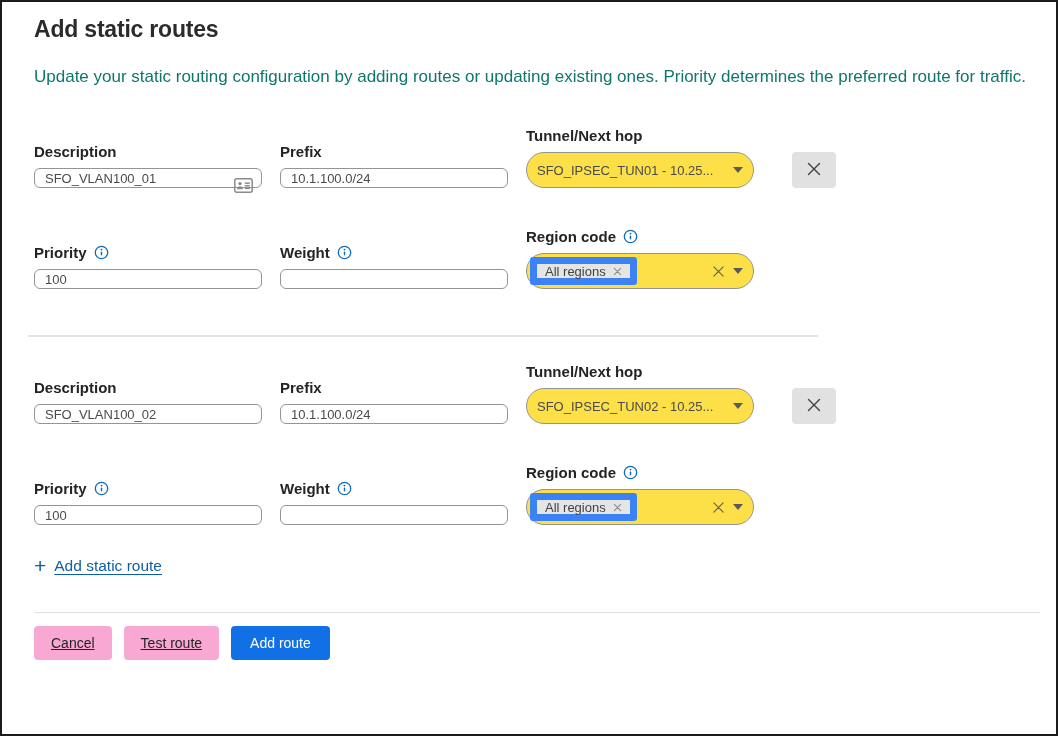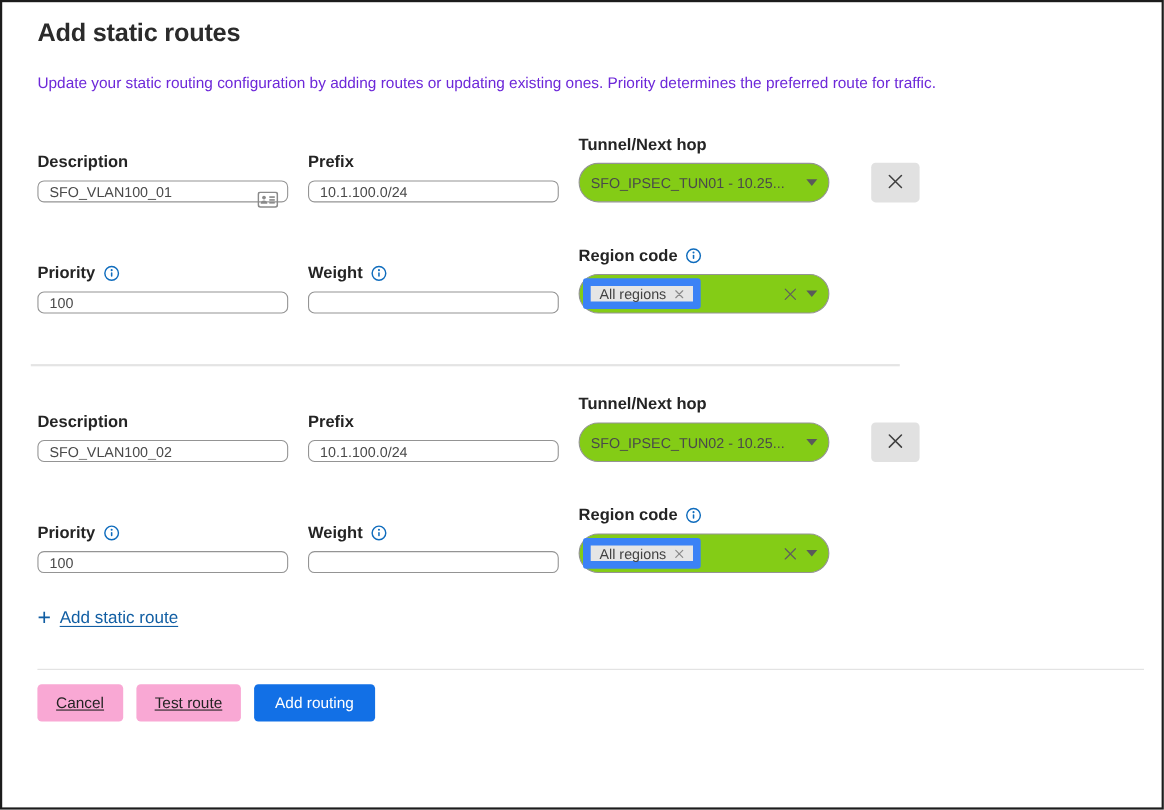--- a/index.html
+++ b/index.html
@@ -14,22 +14,22 @@
   .content { padding: 14px 16px 0 32px; }
 
   .page-title {
     font-size: 23px;
     font-weight: 700;
     color: #2b2b2b;
     letter-spacing: -0.2px;
   }
   .desc-text {
     margin-top: 24px;
-    font-size: 14px;
-    color: #6d28d9;
+    font-size: 17px;
+    color: #0f766e;
   }
   .note-text {
     margin-top: 29px;
     font-size: 15.5px;
     color: #3d3d3d;
   }
 
   .route-block { margin-top: 40px; }
   .fields-row { display: flex; align-items: flex-end; }
   .fields-row + .fields-row { margin-top: 40px; }
@@ -50,21 +50,21 @@
     background: #fff; outline: none;
   }
   .contact-icon {
     position: absolute; right: 9px; top: 10px; pointer-events: none;
   }
 
   .select-box {
     width: 228px; height: 36px;
     border: 1px solid #949494; border-radius: 18px;
     display: flex; align-items: center;
-    padding: 0 10px; background: #84cc16; cursor: pointer;
+    padding: 0 10px; background: #fde047; cursor: pointer;
   }
   .select-value {
     flex: 1; font-size: 13px; color: #4a4a4a;
     white-space: nowrap; overflow: hidden;
   }
   .caret {
     width: 0; height: 0; margin-left: 8px;
     border-left: 5px solid transparent;
     border-right: 5px solid transparent;
     border-top: 6px solid #5a5a5a;
@@ -322,16 +322,16 @@
   <div class="add-link-row">
     <span class="plus-glyph">+</span>
     <a class="add-link">Add static route</a>
   </div>
 
   <hr class="footer-divider">
 
   <div class="footer">
     <button class="btn btn-gray">Cancel</button>
     <button class="btn btn-gray">Test route</button>
-    <button class="btn btn-primary">Add routing</button>
+    <button class="btn btn-primary">Add route</button>
   </div>
 
 </div>
 
 </body></html>

